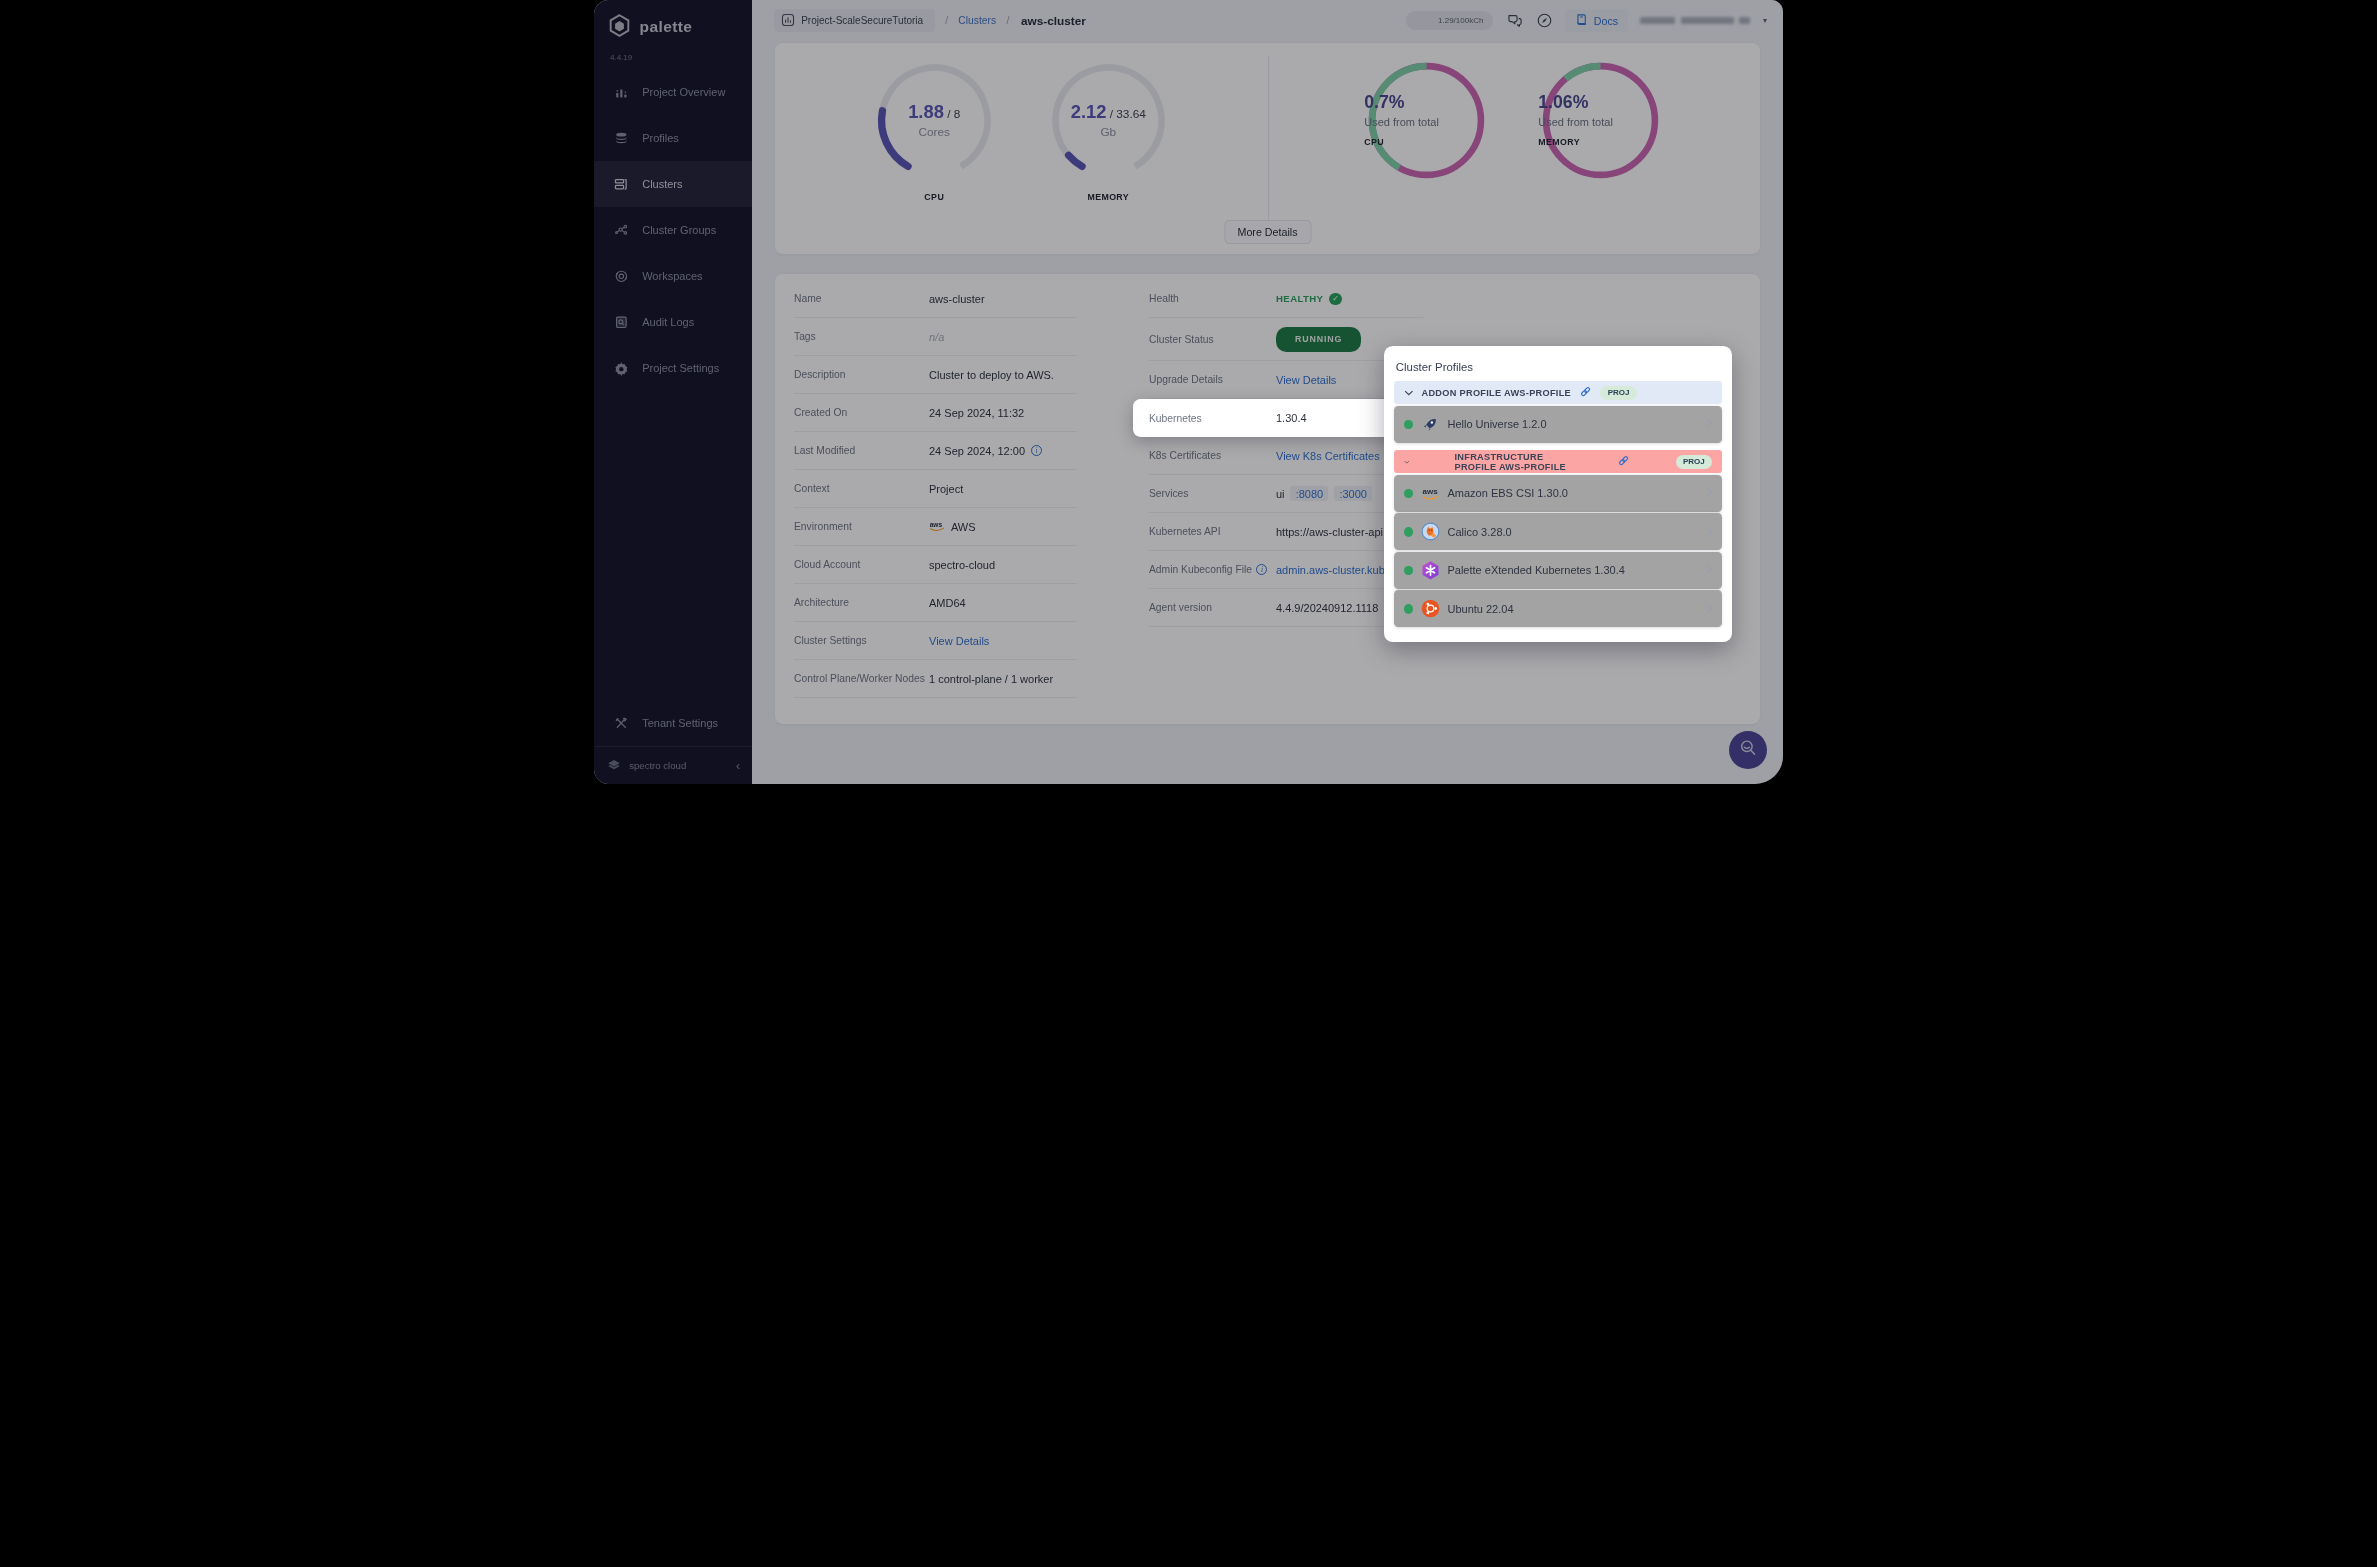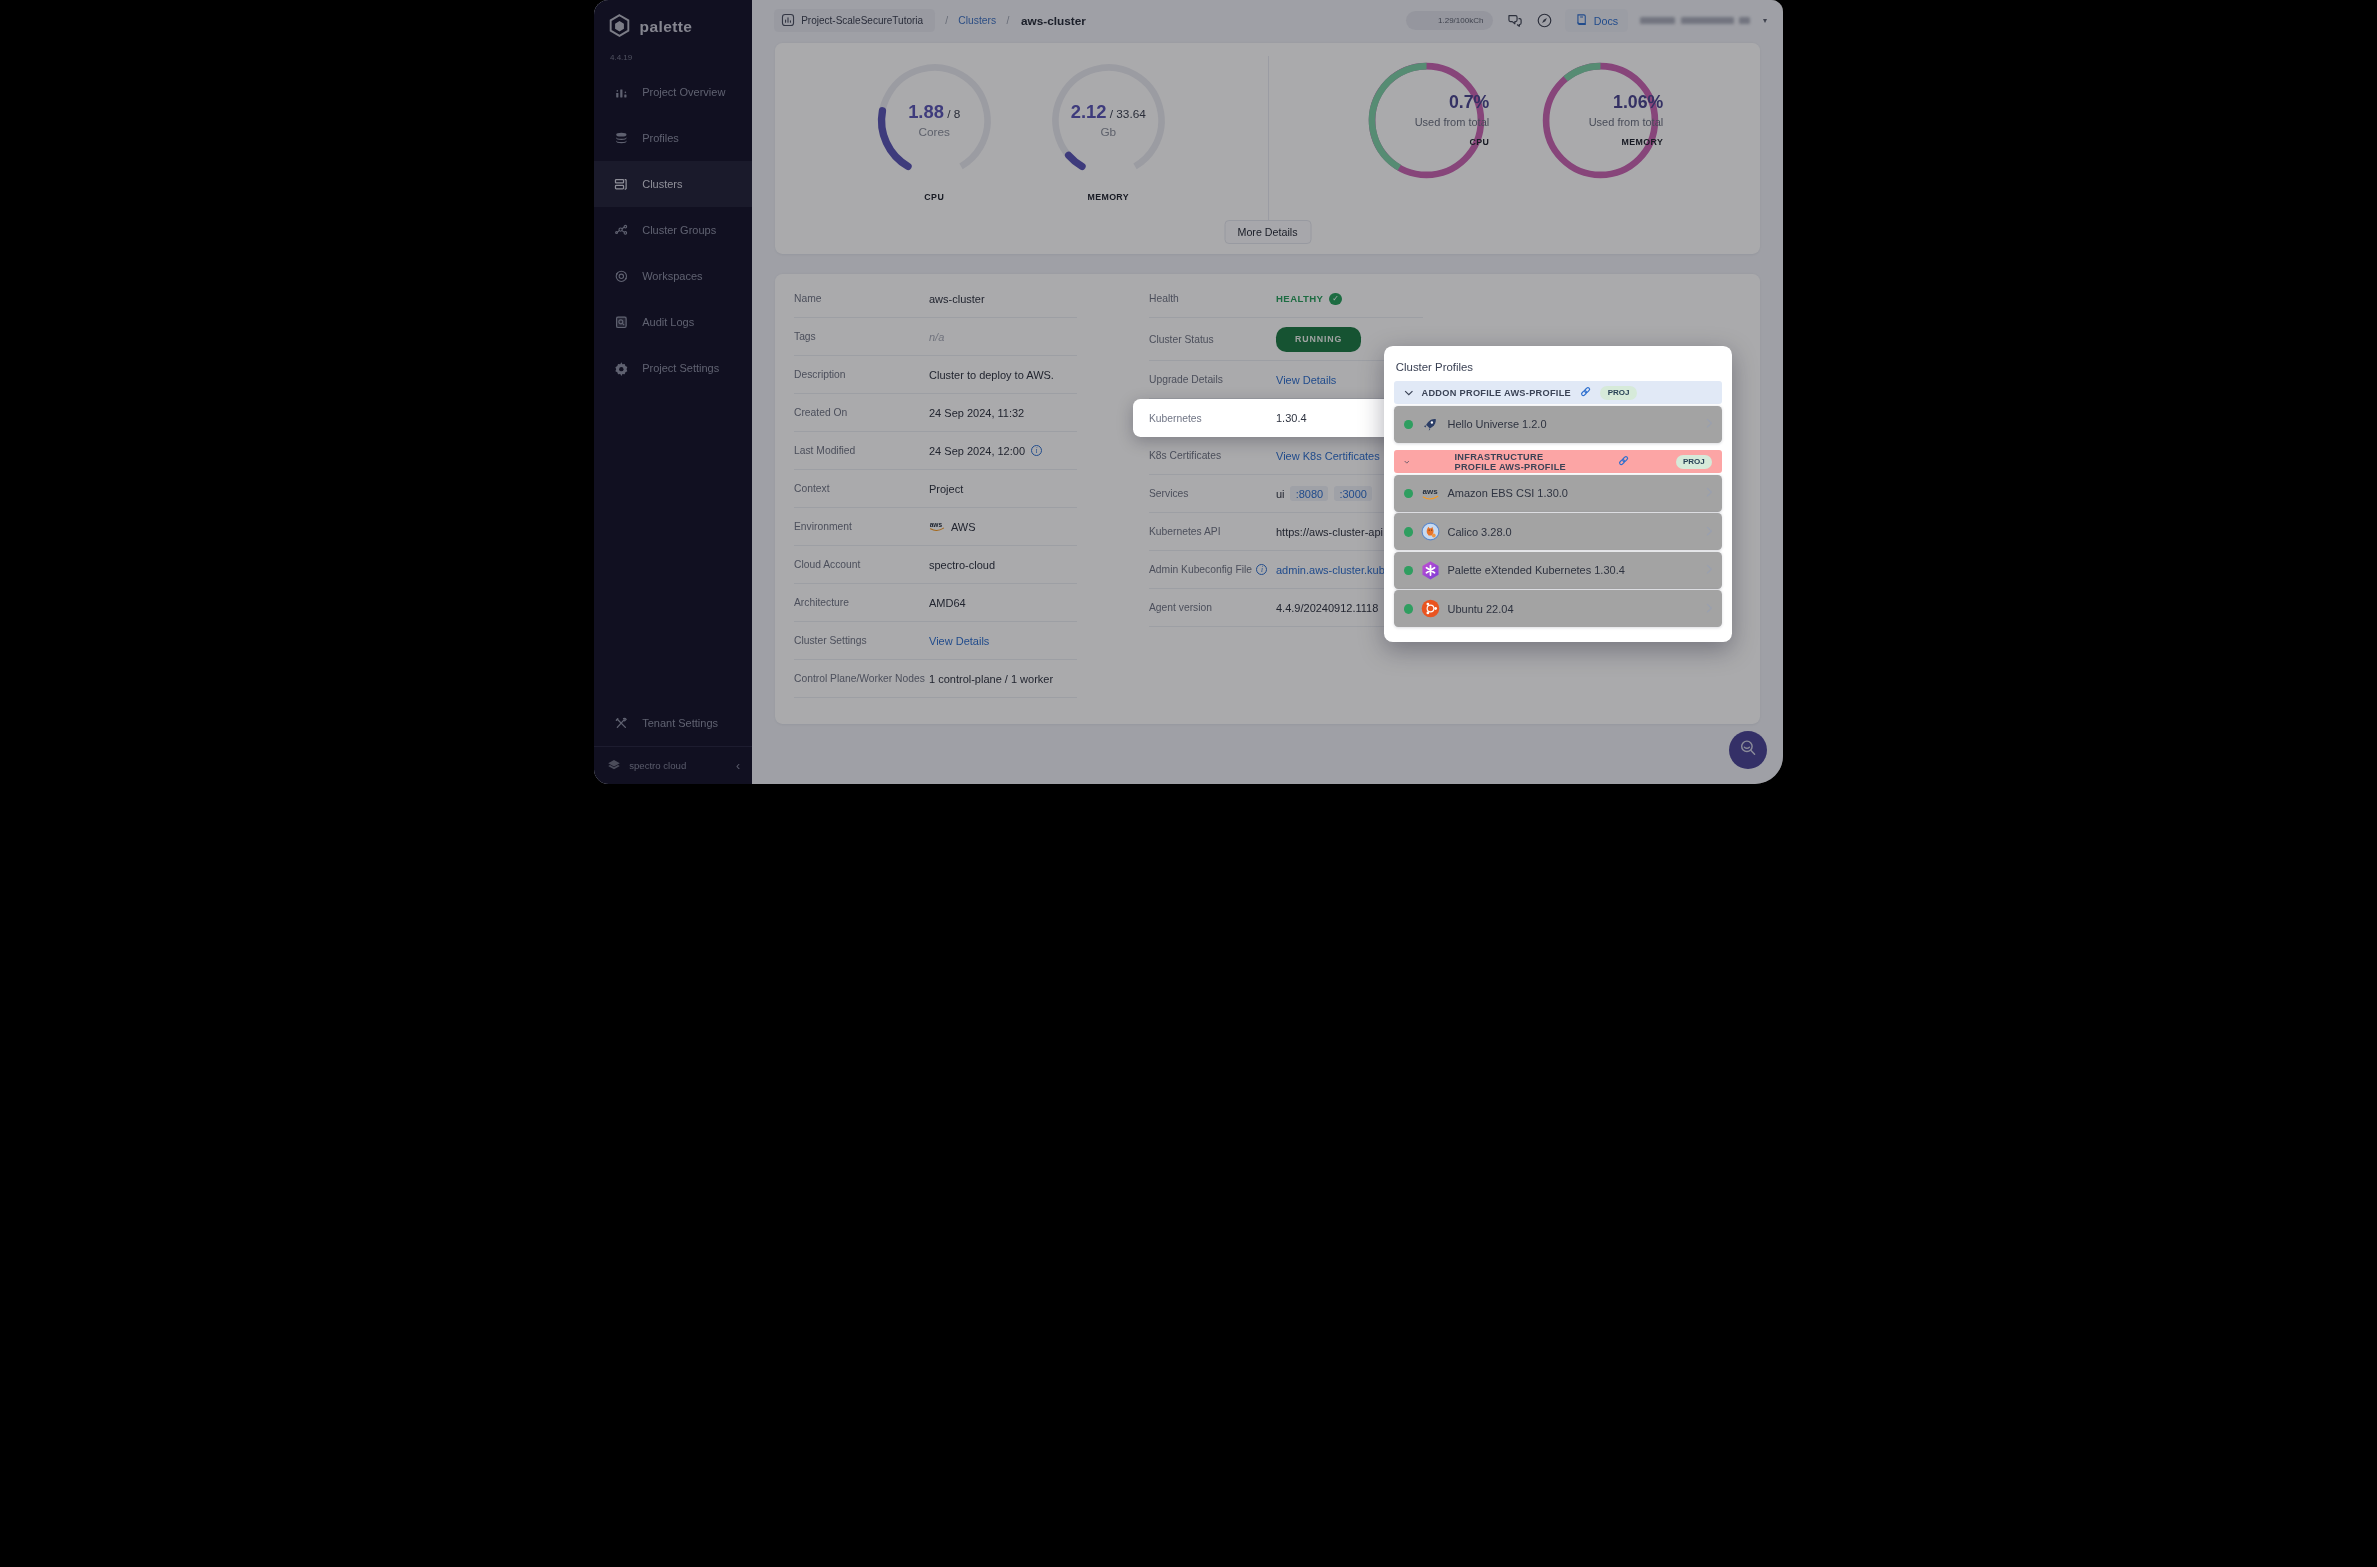--- a/index.html
+++ b/index.html
@@ -53,21 +53,21 @@
   .vdivider{position:absolute;left:50%;top:13.2px;bottom:13.2px;width:0.7px;background:#e8eaf1;}
   .gauge{width:125px;height:144px;position:relative;}
   .gauge svg,.donut svg{display:block;}
   .gauge-text{position:absolute;top:43px;left:0;right:0;text-align:center;}
   .gauge-val{font-size:18.4px;font-weight:bold;color:#5a55b5;}
   .gauge-total{font-size:11.8px;color:#3c4150;}
   .gauge-unit{font-size:11.8px;color:#8a8f9c;margin-top:2.9px;}
   .gauge-label{position:absolute;bottom:0;width:100%;text-align:center;font-size:8.8px;font-weight:bold;
                color:#20242f;letter-spacing:0.4px;}
   .donut{width:125px;height:144px;position:relative;}
-  .donut-text{position:absolute;top:34px;left:16px;right:0;text-align:right;}
+  .donut-text{position:absolute;top:34px;left:0;right:0;text-align:left;}
   .donut-pct{font-size:17.7px;font-weight:bold;color:#4a4590;}
   .donut-cap{font-size:11px;color:#6a7080;margin-top:3.7px;}
   .donut-label{font-size:8.8px;font-weight:bold;color:#20242f;margin-top:8.8px;letter-spacing:0.4px;}
   .more-btn{position:absolute;left:50%;bottom:9.6px;transform:translateX(-50%);background:#fbfbfd;
             border:0.7px solid #e4e6ee;border-radius:4.4px;padding:5.2px 12.5px;font-size:10.7px;color:#262b38;cursor:pointer;}
   
   .details-card{height:450px;display:flex;padding:5.9px 0 0 0;align-items:flex-start;gap:34px;}
   .col{padding:0 19px;}
   .col-left{width:321px;}
   .col-right{width:312px;}

